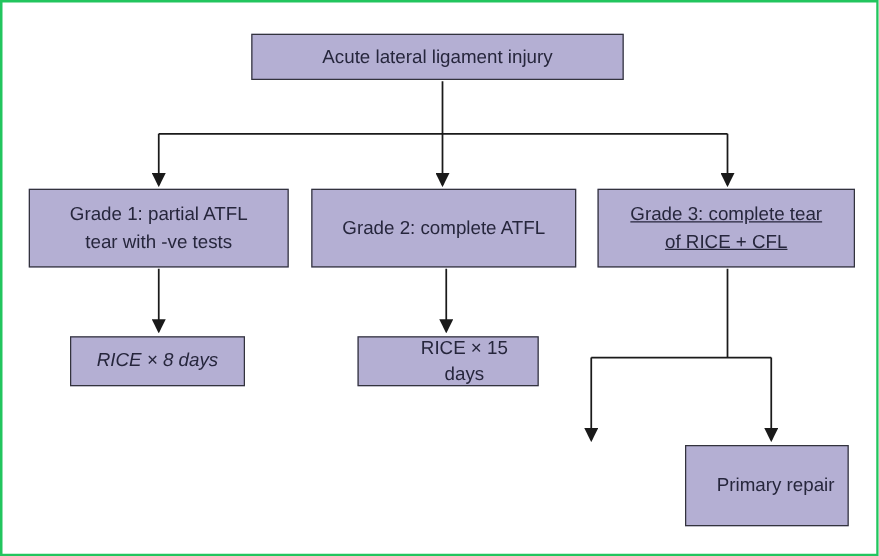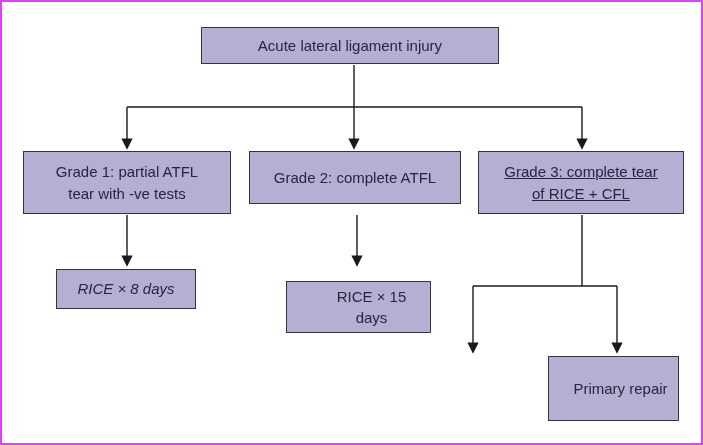--- a/index.html
+++ b/index.html
@@ -5,21 +5,21 @@
   html, body {
     margin: 0;
     padding: 0;
     background: #ffffff;
     font-family: "Liberation Sans", sans-serif;
   }
   .frame {
     position: relative;
     width: 699px;
     height: 441px;
-    border: 2px solid #d946ef;
+    border: 2px solid #22c55e;
     background: #ffffff;
     overflow: hidden;
   }
   .connectors {
     position: absolute;
     left: 0;
     top: 0;
     width: 703px;
     height: 445px;
     pointer-events: none;
@@ -36,24 +36,24 @@
     flex-direction: column;
     align-items: center;
     justify-content: center;
     text-align: center;
     padding: 2px 6px;
   }
   .node span { display: block; }
 
   .node-root    { left: 199px; top: 25px;  width: 298px; height: 37px; }
   .node-grade1  { left: 21px;  top: 149px; width: 208px; height: 63px; text-align: right; }
-  .node-grade2  { left: 247px; top: 149px; width: 212px; height: 53px; }
+  .node-grade2  { left: 247px; top: 149px; width: 212px; height: 63px; }
   .node-grade3  { left: 476px; top: 149px; width: 206px; height: 63px; text-decoration: underline; }
   .node-rice8   { left: 54px;  top: 267px; width: 140px; height: 40px; font-style: italic; }
-  .node-rice15  { left: 284px; top: 279px; width: 145px; height: 52px; padding-left: 32px; }
+  .node-rice15  { left: 284px; top: 267px; width: 145px; height: 40px; padding-left: 32px; }
   .node-rice3w  { left: 402px; top: 354px; width: 137px; height: 65px; }
   .node-primary { left: 546px; top: 354px; width: 131px; height: 65px; padding-left: 20px; }
 </style>
 </head>
 <body>
 
 <div class="frame">
 
   <svg class="connectors" viewBox="0 0 703 445" xmlns="http://www.w3.org/2000/svg">
     <defs>

